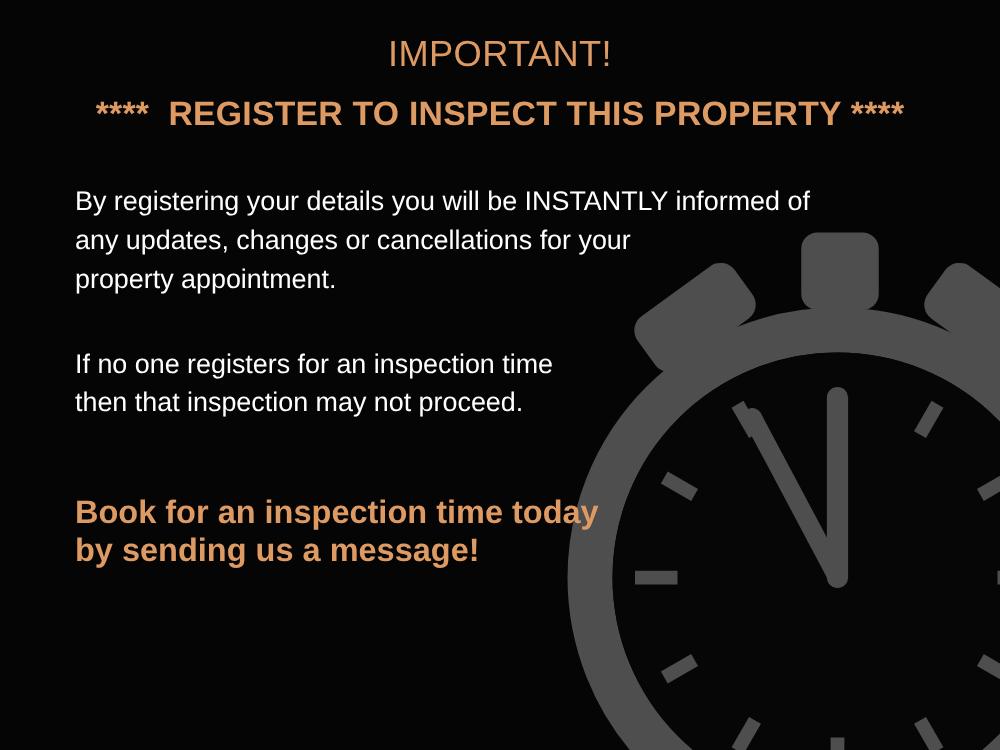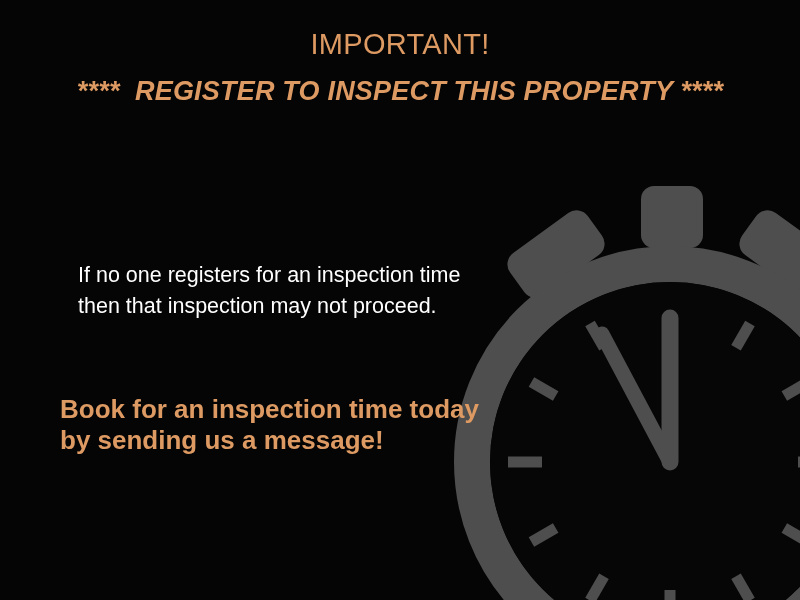--- a/index.html
+++ b/index.html
@@ -63,21 +63,21 @@
   .body-block {
     position: absolute;
     left: 60px;
     color: #ffffff;
     font-size: 21.5px;
     line-height: 31px;
     white-space: pre-line;
     font-weight: 400;
   }
   #para-1 { top: 146px; width: 660px; }
-  #para-2 { top: 260px; width: 520px; margin-left: 18px; }
+  #para-2 { top: 276px; width: 520px; }
 
   .cta-plain {
     position: absolute;
     left: 60px;
     top: 363px;
     color: #ffffff;
     font-size: 21.5px;
     line-height: 31px;
     font-weight: 400;
     white-space: pre;
@@ -136,22 +136,25 @@
 
     <line x1="670" y1="462" x2="670" y2="318" stroke="#4E4E4E" stroke-width="17" stroke-linecap="round"></line>
 
     <line x1="670" y1="462" x2="602" y2="334" stroke="#4E4E4E" stroke-width="15" stroke-linecap="round"></line>
   </svg>
 
   <div id="text-layer">
 
     <div class="heading-line-1" style="color:#DE9A63;">IMPORTANT!</div>
 
-    <div class="heading-line-2" style="color:#DE9A63;font-style:italic;">****  REGISTER TO INSPECT THIS PROPERTY ****</div>
+    <div class="heading-line-2" style="color:#DE9A63;">****  REGISTER TO INSPECT THIS PROPERTY ****</div>
 
+    <div class="body-block" id="para-1">By registering your details  you will be INSTANTLY informed of
+any updates, changes or cancellations for your
+property appointment.</div>
 
     <div class="body-block" id="para-2">If no one registers for an inspection time
 then that inspection may not proceed.</div>
 
 
     <div class="cta-accent" style="color:#DE9A63;">Book for an inspection time today
 by sending us a message!</div>
 
   </div>
 </div>

